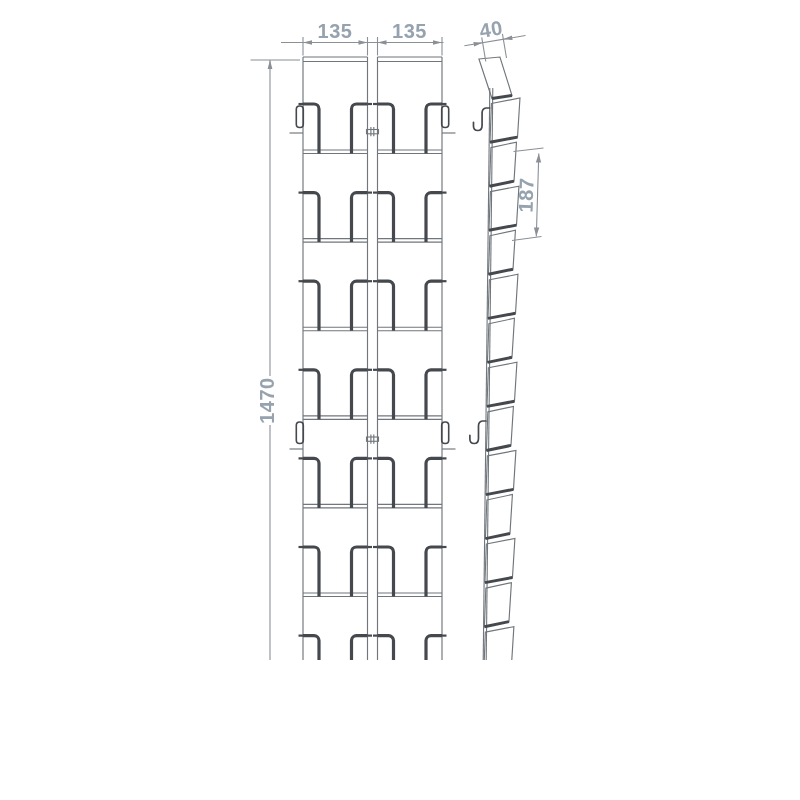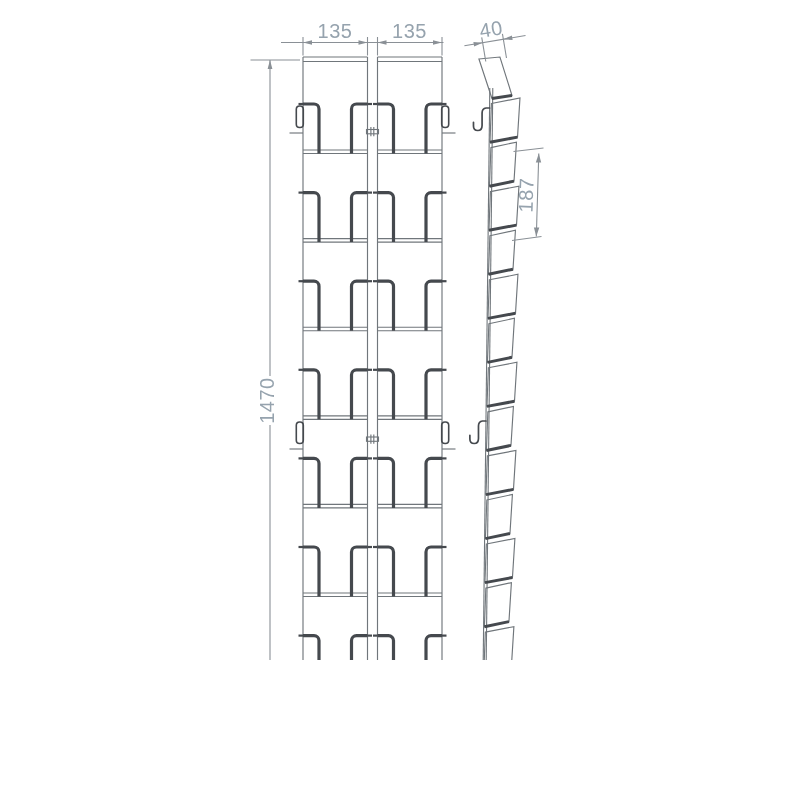--- a/index.html
+++ b/index.html
@@ -3,21 +3,21 @@
 <meta charset="utf-8">
 <style>
   :root{
     --line-thin:#70767b;
     --line-thick:#45494e;
     --dim-line:#8a9096;
     --dim-text:#96a3ae;
     --bg:#ffffff;
   }
   html,body{margin:0;padding:0;background:var(--bg);}
-  .canvas{width:800px;height:660px;background:var(--bg);overflow:hidden;}
+  .canvas{width:800px;height:660px;background:var(--bg);overflow:hidden;font-weight:bold;}
   svg{display:block;}
   .dim{stroke:var(--dim-line);stroke-width:1.1;fill:none;}
   .arr{fill:var(--dim-line);stroke:none;}
   .dtxt{font-family:"Liberation Sans",sans-serif;font-size:20px;fill:var(--dim-text);letter-spacing:0.5px;}
 </style>
 </head>
 <body>
 
 <div class="canvas">
 <svg id="dwg" viewBox="0 0 800 800" width="800" height="800">

